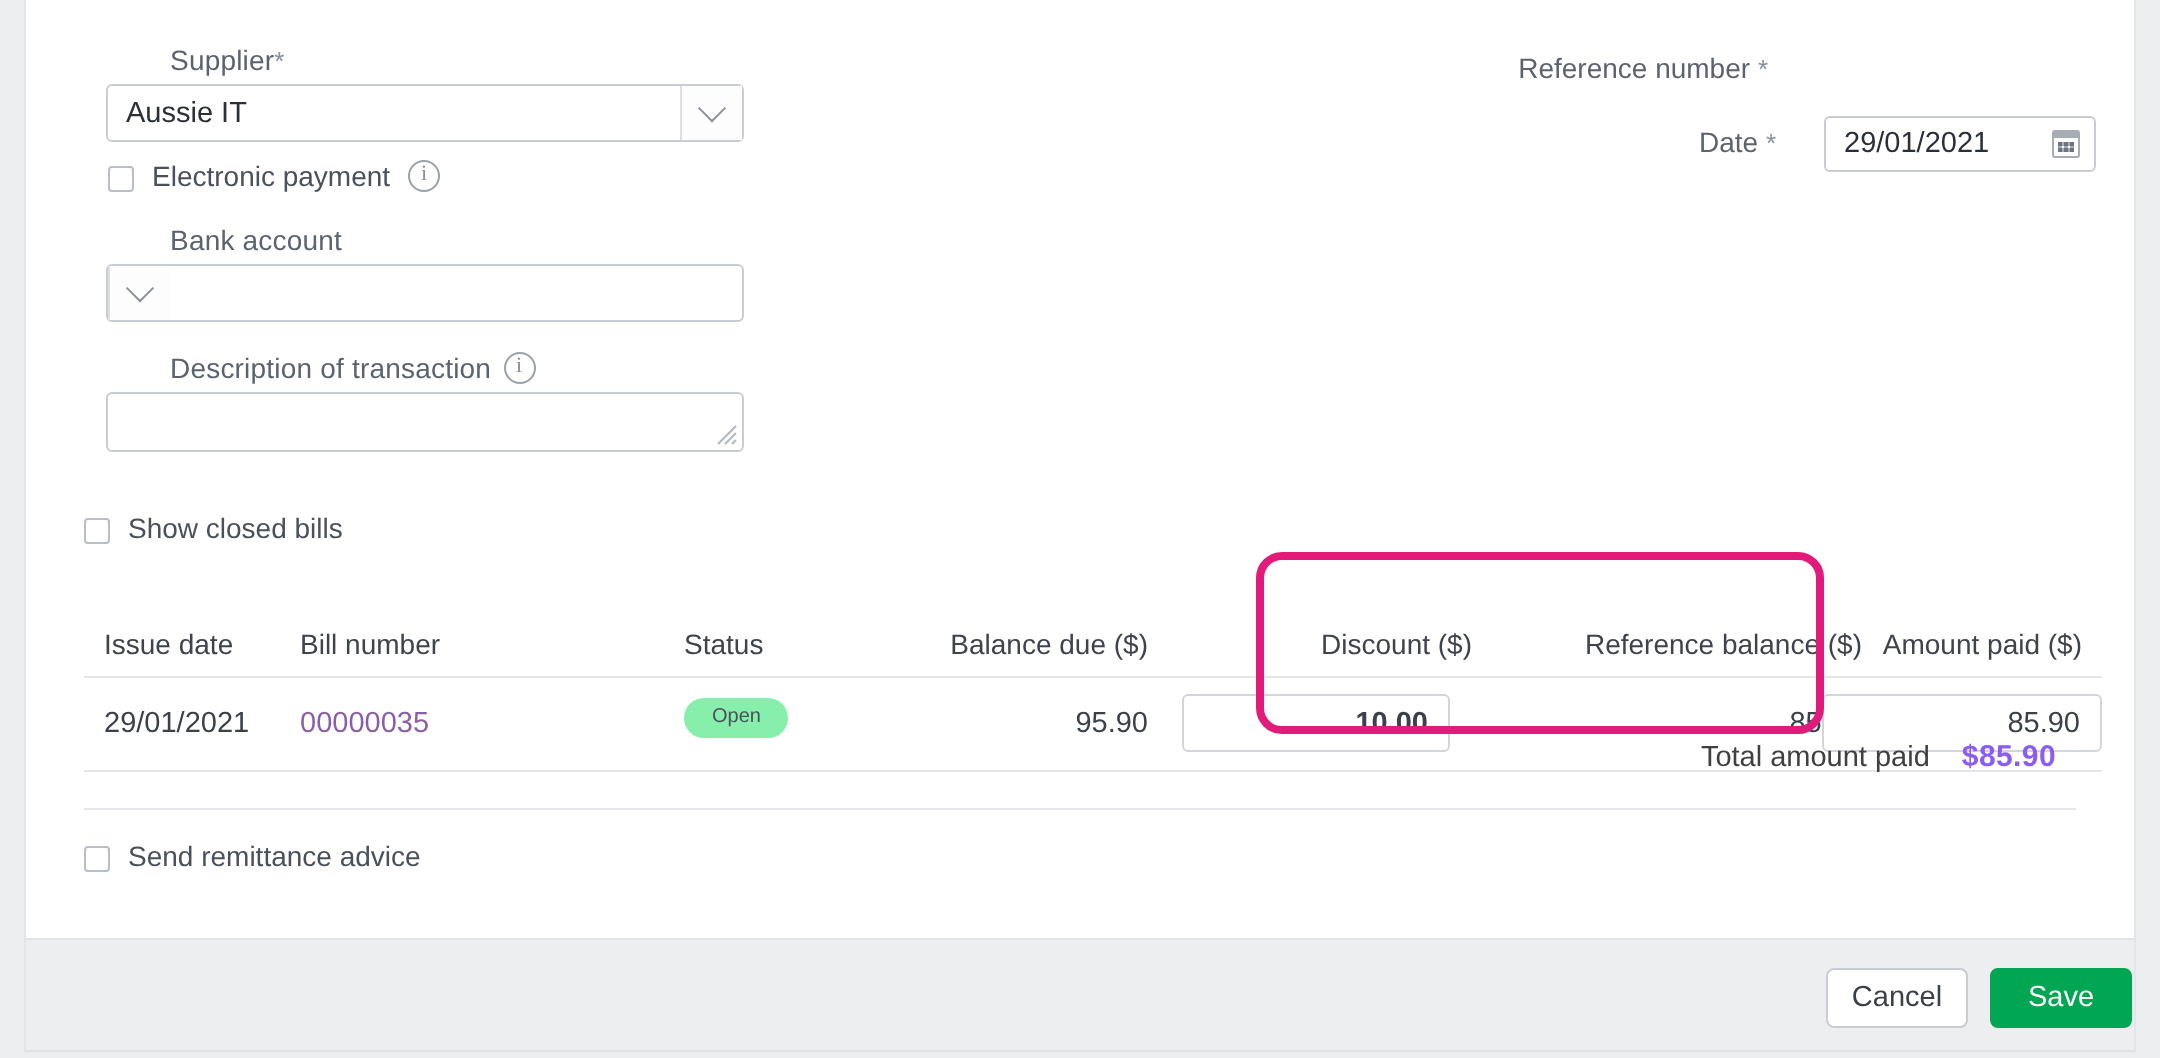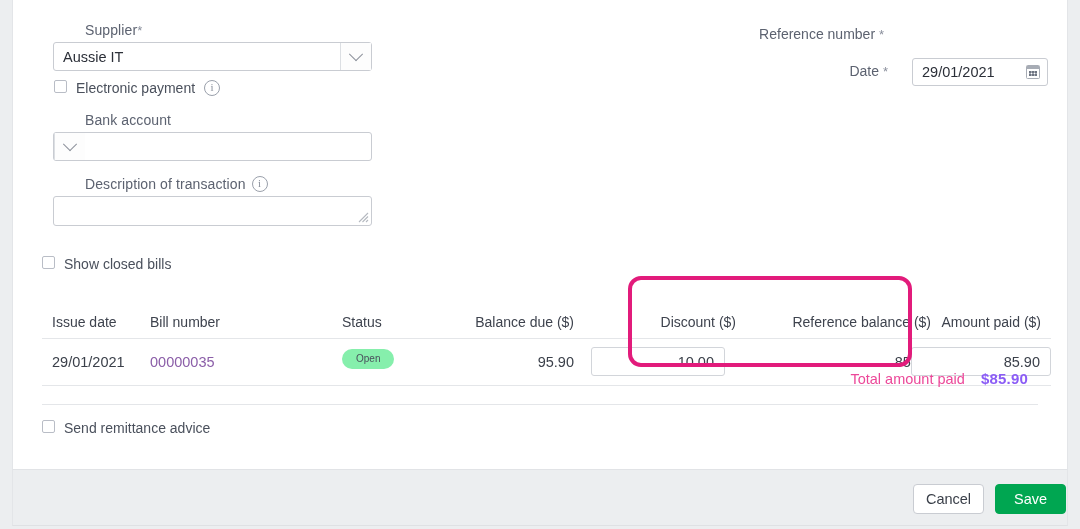--- a/index.html
+++ b/index.html
@@ -121,21 +121,21 @@
 
   
   .cbx {
     box-sizing: border-box;
     width: 13px; height: 13px;
     border: 1px solid #b9bdc6;
     border-radius: 2px;
     background: #fff;
     display: inline-block;
   }
-  .cb-row { position: absolute; display: flex; align-items: flex-start; gap: 9px; }
+  .cb-row { position: absolute; display: flex; align-items: flex-end; gap: 9px; }
   .cb-row .cb-label { font-size: 14px; color: #4a505c; }
   .cb-elec { left: 41px; top: 80px; }
   .cb-closed { left: 29px; top: 256px; }
   .cb-remit { left: 29px; top: 420px; }
 
   
   .info-ico {
     display: inline-block;
     width: 14px; height: 14px;
     border: 1.2px solid #9aa0ab;
@@ -270,33 +270,33 @@
     background: #fff;
     border: 1px solid #d2d5da;
     border-radius: 3px;
     display: flex;
     align-items: center;
     justify-content: flex-end;
     padding-right: 10px;
     font-size: 14.5px;
     color: #3b404a;
   }
-  .in-disc { left: 549px; width: 134px; }
+  .in-disc { left: 549px; width: 134px; font-weight: bold; }
   .in-amt  { left: 869px; width: 140px; }
 
   
   .total-row {
     position: absolute;
     right: 39px;
     top: 370px;
     display: flex;
     align-items: baseline;
     gap: 16px;
   }
-  .total-label { font-size: 14.5px; color: #ec4899; }
+  .total-label { font-size: 14.5px; color: #404040; }
   .total-value { font-size: 15px; color: #8b5cf6; font-weight: 600; letter-spacing:.2px;}
 
   .divider-bottom {
     position: absolute;
     left: 29px; right: 29px;
     top: 404px;
     height: 1px;
     background: #e4e6e9;
   }
 

